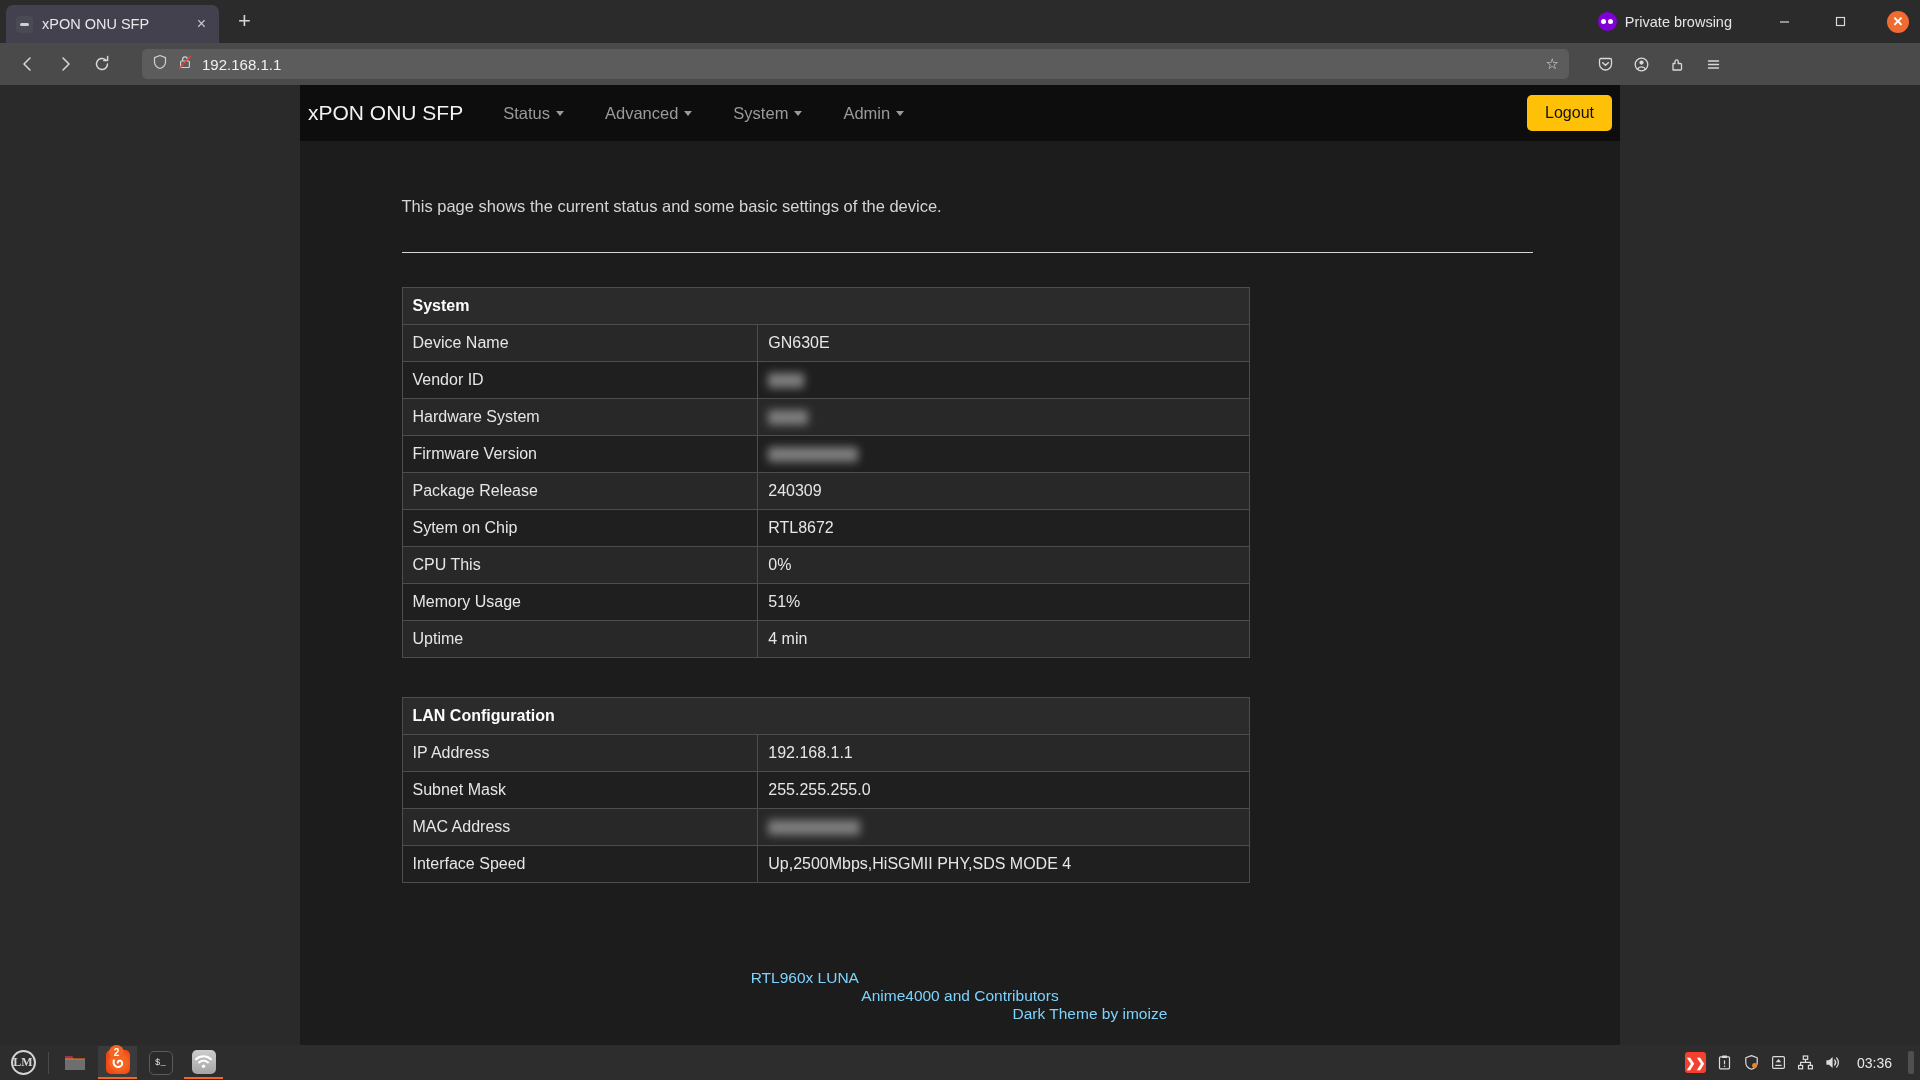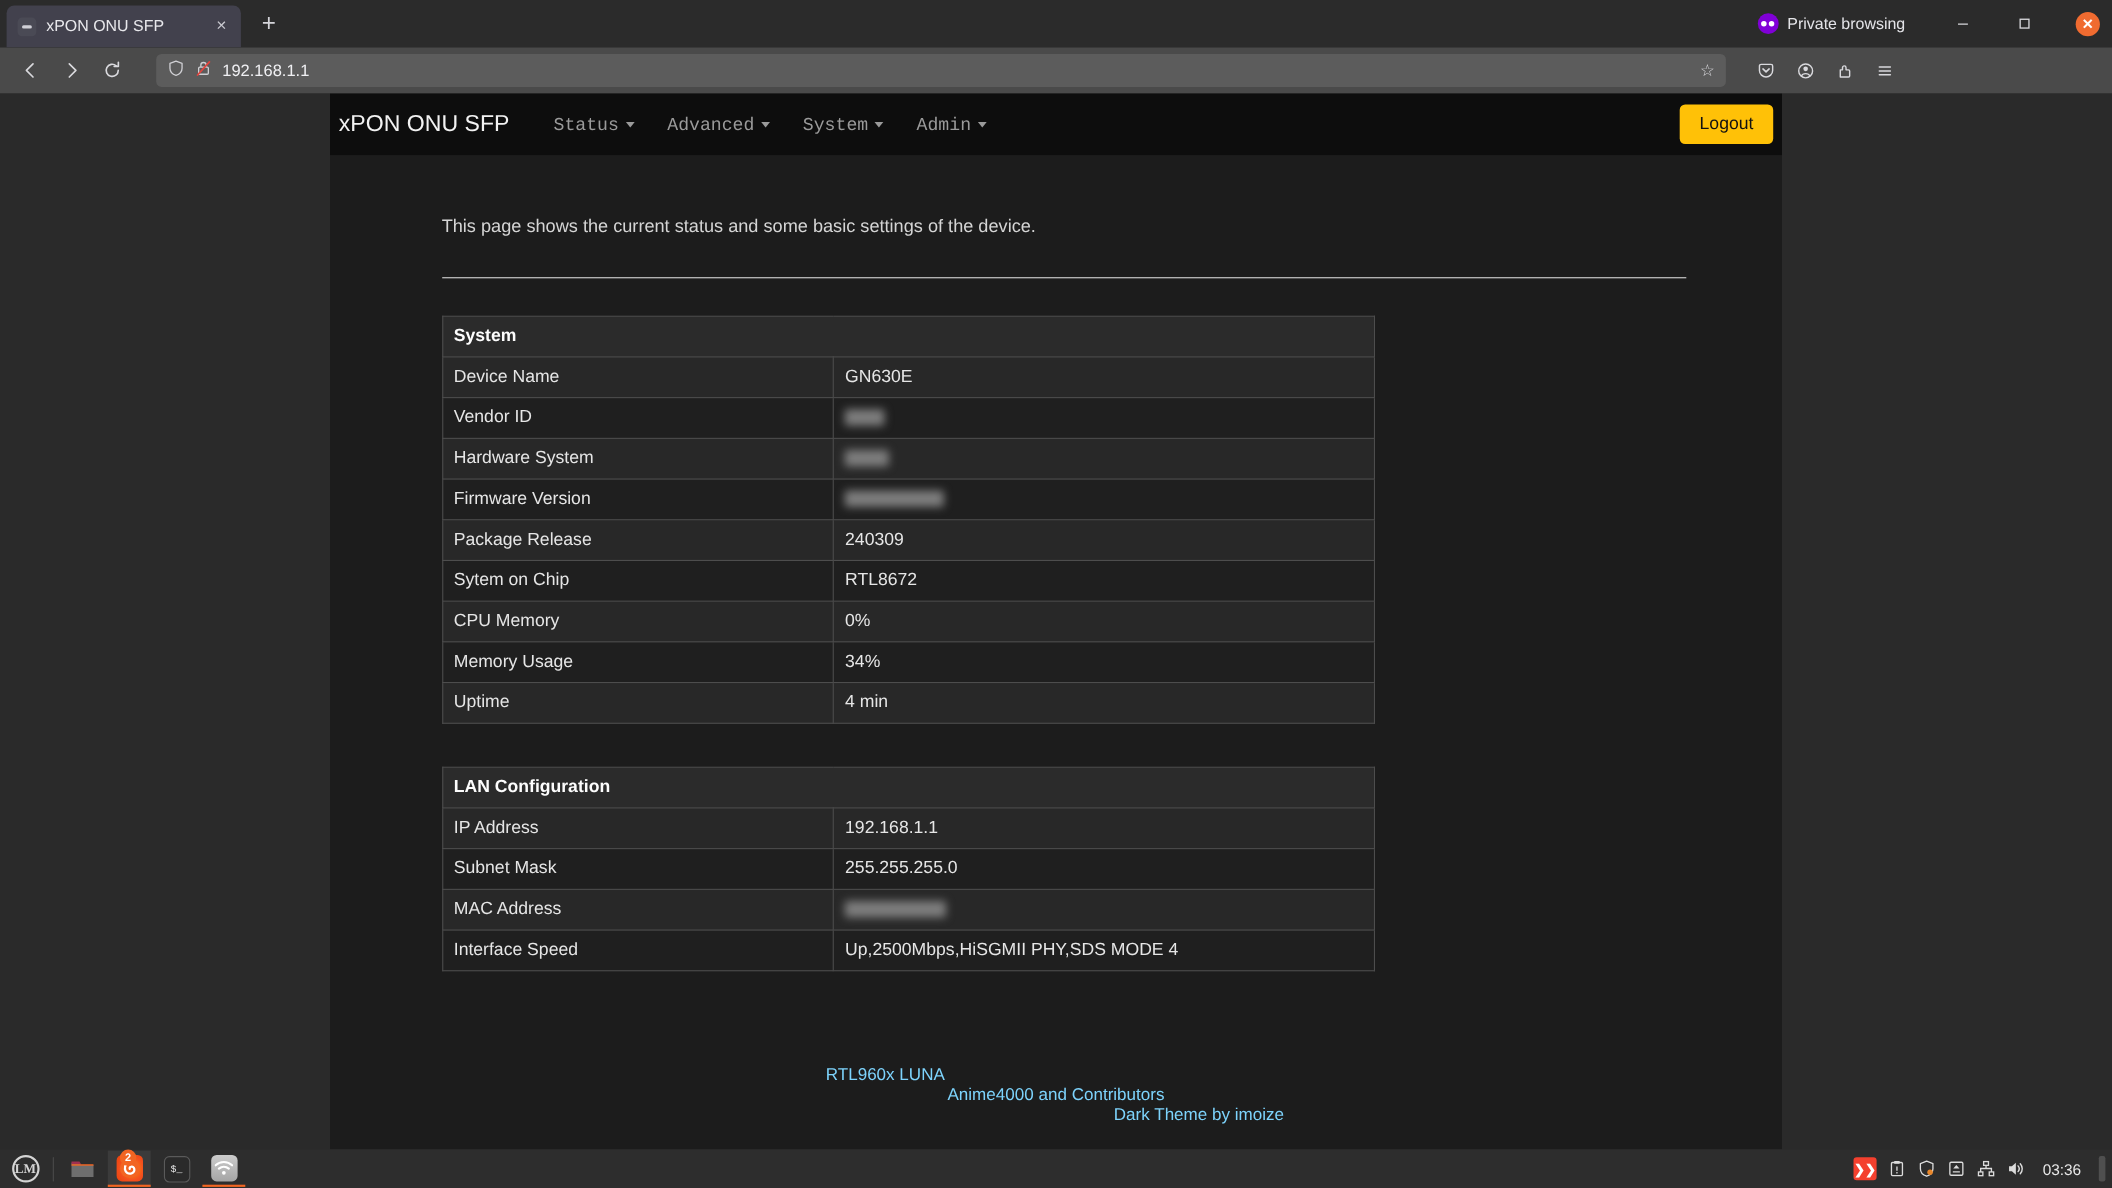--- a/index.html
+++ b/index.html
@@ -81,21 +81,21 @@
   .site-nav {
     height: 56px; background: #0d0d0d;
     display: flex; align-items: center;
     padding: 0 0 0 0; position: relative;
   }
   .site-nav-inner {
     width: 100%; display: flex; align-items: center;
     padding-left: 8px; padding-right: 8px;
   }
   .brand { color: #f2f2f2; font-size: 21px; margin-right: 40px; white-space: nowrap; }
-  .nav-links { display: flex; align-items: center; gap: 30px; flex: 1 1 auto; font-family: Liberation Mono, monospace; }
+  .nav-links { display: flex; align-items: center; gap: 41px; flex: 1 1 auto; }
   .nav-link {
     color: #9a9a9a; font-size: 16.5px;
     display: flex; align-items: center; gap: 6px; white-space: nowrap;
   }
   .caret {
     width: 0; height: 0; border-left: 4.5px solid transparent;
     border-right: 4.5px solid transparent; border-top: 5px solid #9a9a9a;
   }
   .logout-btn {
     background: #ffc107; color: #111; font-size: 16px;
@@ -348,26 +348,26 @@
                   </tr>
                   <tr>
                     <td class="k">Package Release</td>
                     <td class="v">240309</td>
                   </tr>
                   <tr>
                     <td class="k">Sytem on Chip</td>
                     <td class="v">RTL8672</td>
                   </tr>
                   <tr>
-                    <td class="k">CPU Memory</td>
+                    <td class="k">CPU This</td>
                     <td class="v">0%</td>
                   </tr>
                   <tr>
                     <td class="k">Memory Usage</td>
-                    <td class="v">34%</td>
+                    <td class="v">51%</td>
                   </tr>
                   <tr>
                     <td class="k">Uptime</td>
                     <td class="v">4 min</td>
                   </tr>
                 </tbody>
               </table>
               <table class="info">
                 <thead>
                   <tr>

